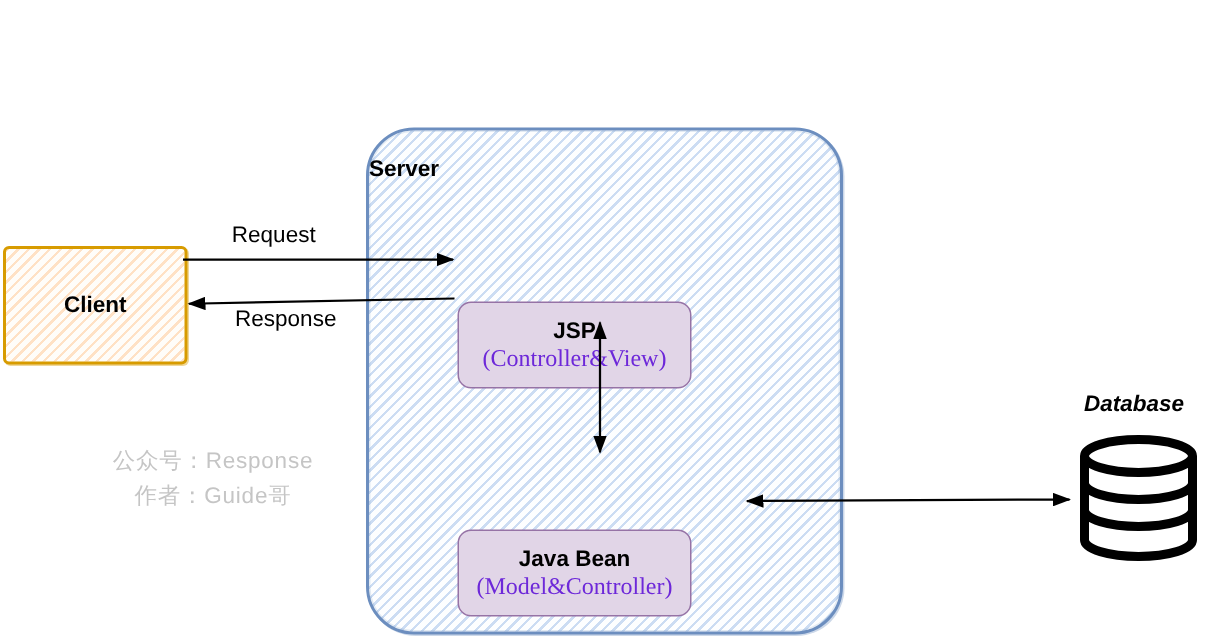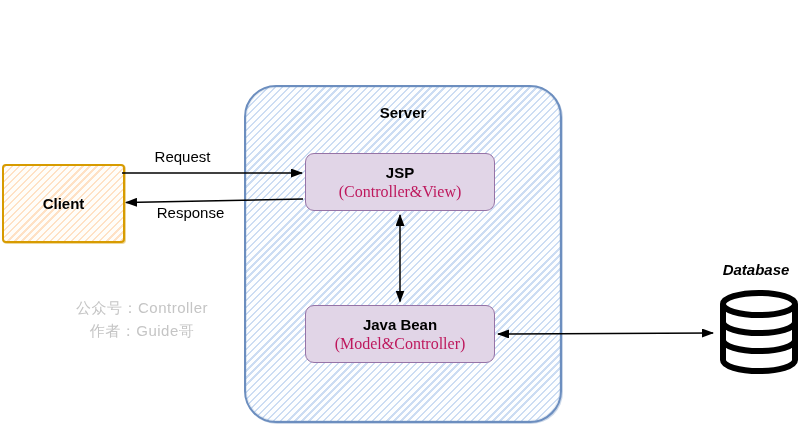--- a/index.html
+++ b/index.html
@@ -14,45 +14,46 @@
   
   .server{
     position:absolute;left:244px;top:85px;width:314px;height:334px;
     border:2px solid #6c8ebf;border-radius:32px;
     background:
       repeating-linear-gradient(135deg, rgba(164,193,233,.55) 0px, rgba(164,193,233,.55) 1.6px, rgba(255,255,255,0) 1.6px, rgba(255,255,255,0) 5px),
       #fdfeff;
     box-shadow:1px 1px 0 rgba(108,142,191,.35), inset 0 0 0 1px rgba(108,142,191,.18);
   }
   .server-label{
-    position:absolute;top:17px;left:0;width:100%;text-align:center;
+    position:absolute;top:17px;left:0;width:100%;
     font-size:15px;font-weight:bold;
   }
   
   .client{
     position:absolute;left:2px;top:164px;width:119px;height:75px;
     border:2px solid #d79b00;border-radius:4px;
     background:
       repeating-linear-gradient(135deg, rgba(255,198,145,.5) 0px, rgba(255,198,145,.5) 1.6px, rgba(255,255,255,0) 1.6px, rgba(255,255,255,0) 5px),
       #fffdf9;
     box-shadow:1px 1px 0 rgba(215,155,0,.4);
     display:flex;align-items:center;justify-content:center;
     font-size:15px;font-weight:bold;
   }
   
   .pbox{
-    position:absolute;left:305px;width:190px;height:58px;
+    position:absolute;left:305px;width:156px;height:58px;
     background:#e1d5e7;border:1.5px solid #9673a6;border-radius:9px;
     display:flex;flex-direction:column;align-items:center;justify-content:center;
     box-sizing:border-box;
+    margin-top:48px;
   }
   .pbox.jsp{top:153px;}
   .pbox.bean{top:305px;}
   .pbox-title{font-size:15px;font-weight:bold;line-height:19px;}
-  .pbox-sub{font-family:"Liberation Serif",serif;font-size:16px;line-height:20px;color:#be185d;}
+  .pbox-sub{font-family:"Liberation Serif",serif;font-size:16px;line-height:20px;color:#6d28d9;}
   
   .db-label{
     position:absolute;left:703px;top:261px;width:106px;text-align:center;
     font-size:15px;font-weight:bold;font-style:italic;
   }
   .db-icon{position:absolute;left:716px;top:288px;}
   
   .edge-label{position:absolute;font-size:15px;text-align:center;}
   .edge-label.req{left:120px;top:148px;width:125px;}
   .edge-label.resp{left:128px;top:204px;width:125px;}
@@ -107,17 +108,17 @@
         <path d="M0,0 L12,4.5 L0,9 z" fill="#000"></path>
       </marker>
     </defs>
     <line x1="122" y1="173" x2="302" y2="173" stroke="#000" stroke-width="1.5" marker-end="url(#ah)"></line>
     <line x1="303" y1="199" x2="126" y2="202.5" stroke="#000" stroke-width="1.5" marker-end="url(#ah)"></line>
     <line x1="400" y1="215" x2="400" y2="301.5" stroke="#000" stroke-width="1.5" marker-start="url(#ah)" marker-end="url(#ah)"></line>
     <line x1="498" y1="334" x2="713" y2="333" stroke="#000" stroke-width="1.5" marker-start="url(#ah)" marker-end="url(#ah)"></line>
   </svg>
 
   <div class="watermark">
-    <div>公众号：Controller</div>
+    <div>公众号：Response</div>
     <div>作者：Guide哥</div>
   </div>
 
 </div>
 
 </body></html>

